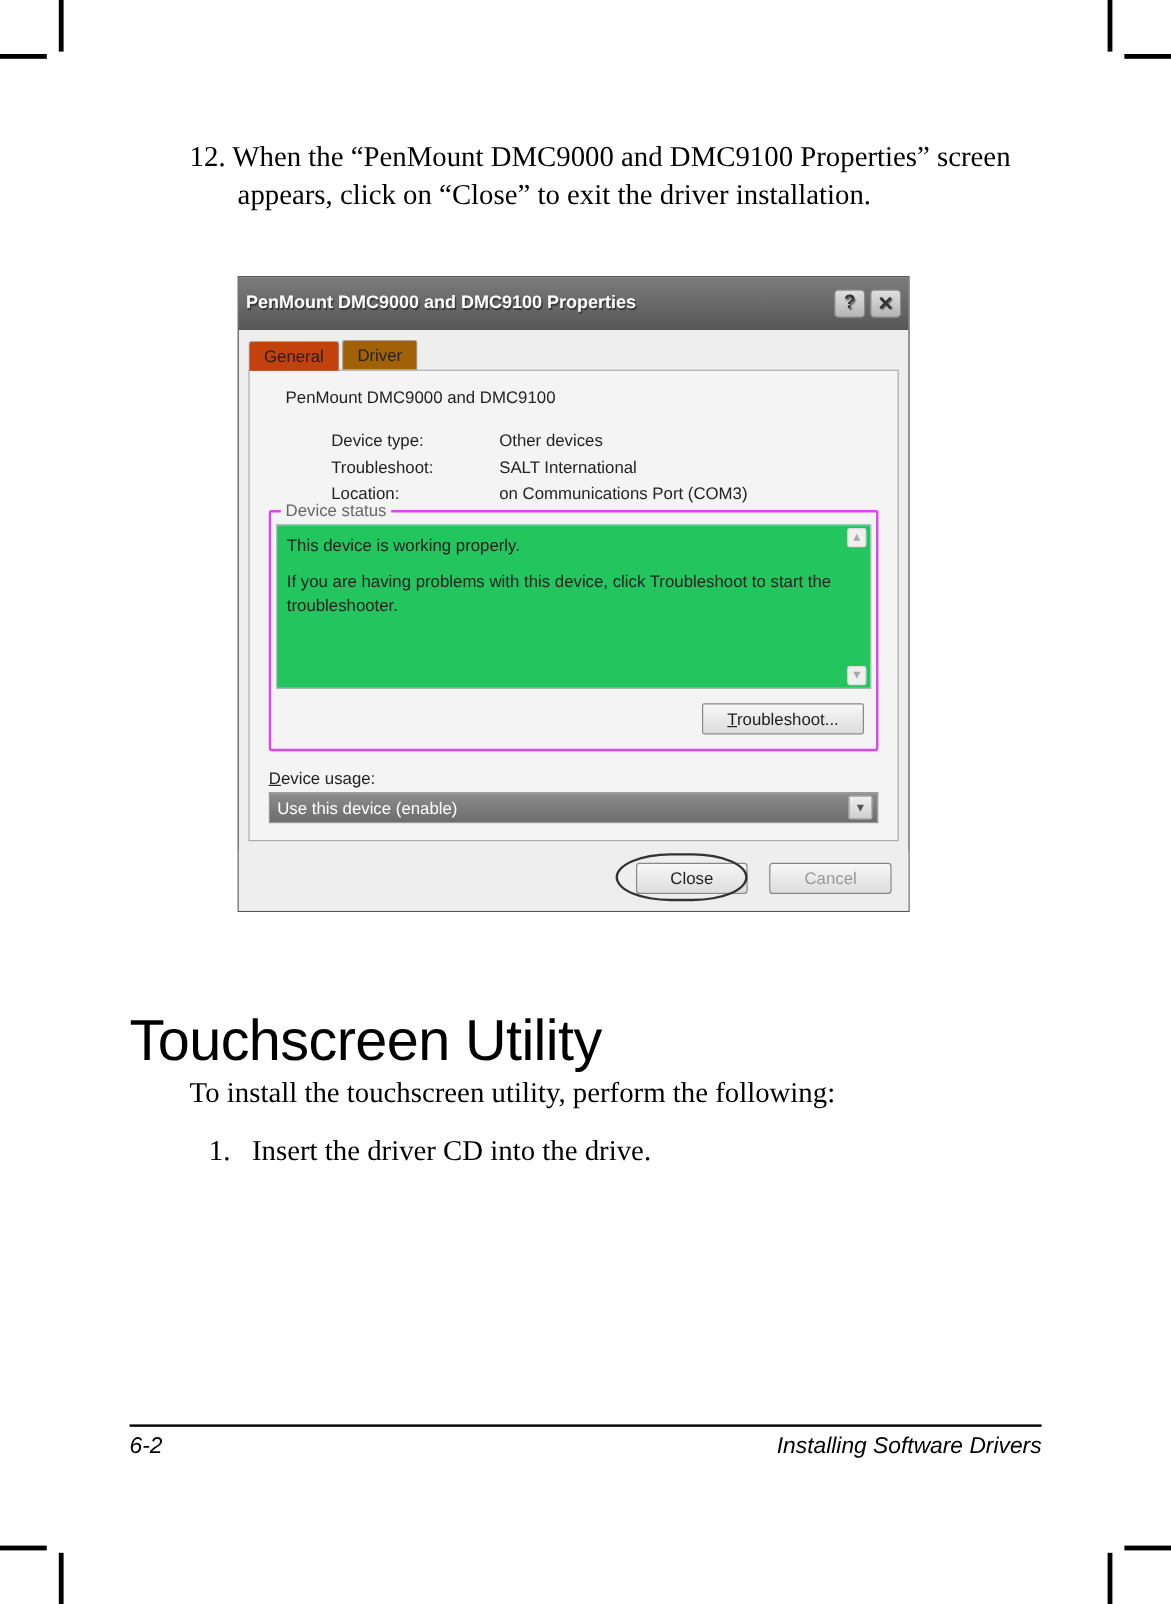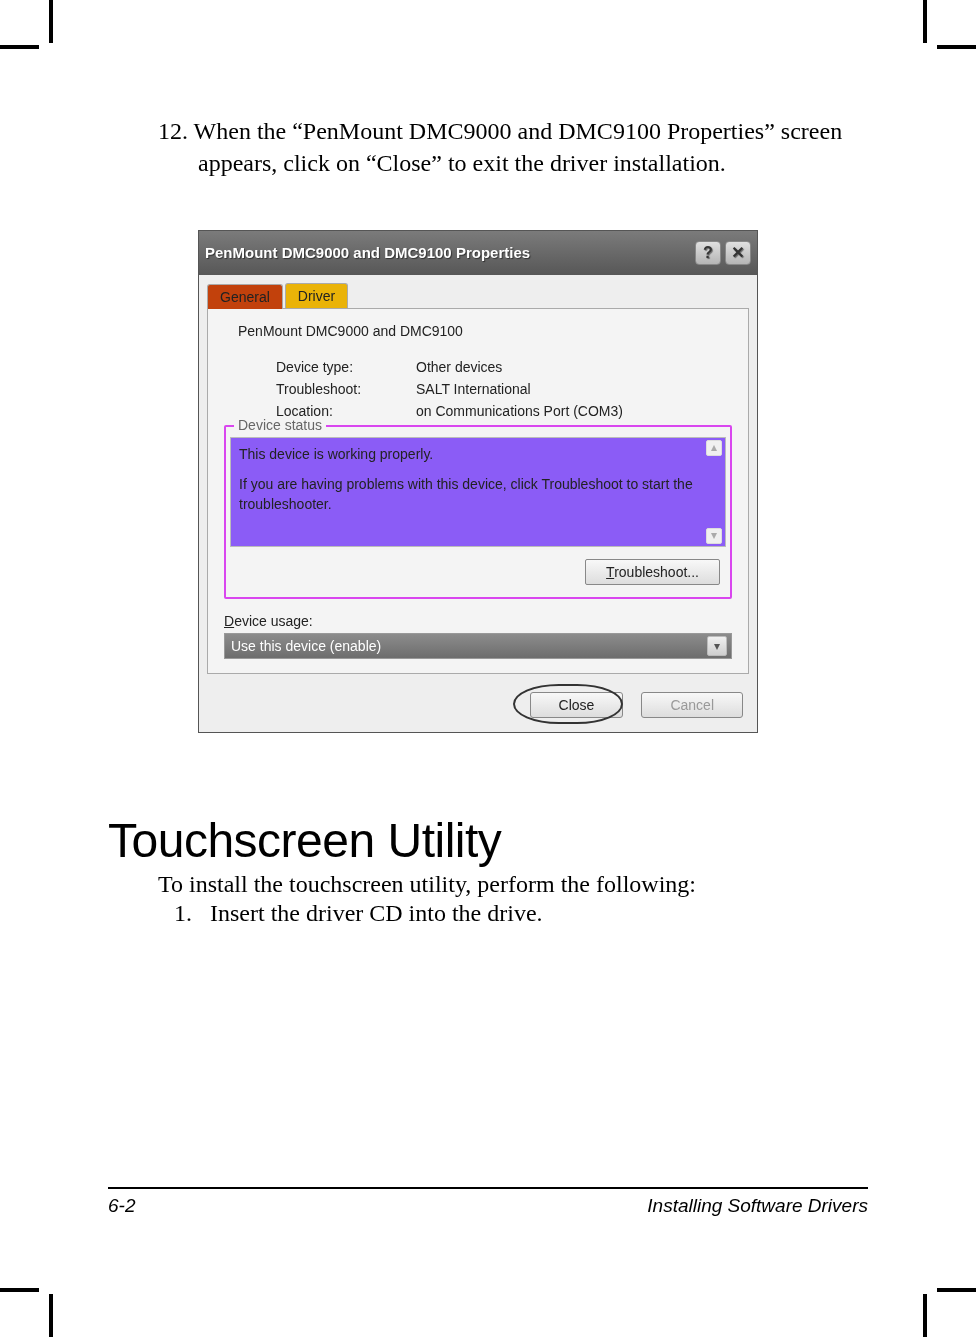--- a/index.html
+++ b/index.html
@@ -67,21 +67,21 @@
     color:#333;font-weight:bold;font-size:16px;
   }
   .tabs-row {
     display:flex;
     padding: 8px 8px 0 8px;
   }
   .tab {
     padding: 4px 12px 4px 12px;
     border:1px solid #aaa;
     border-bottom:none;
-    background:#eab308;
+    background:#a16207;
     margin-right:2px;
     border-radius:3px 3px 0 0;
     font-size:14px;
   }
   .tab.active { background:#c2410c; position:relative; top:1px;}
   .tab-body {
     margin: 0 8px 8px 8px;
     border:1px solid #aaa;
     background:#f4f4f4;
     padding: 14px 16px 14px 16px;
@@ -95,23 +95,23 @@
     margin-top:4px;
     padding:10px 4px 12px 4px;
     position:relative;
   }
   .fieldset-legend{
     position:absolute; top:-10px; left:8px;
     background:#f4f4f4; padding:0 4px;
     color:#666; font-size:14px;
   }
   .status-box{
-    background:#8b5cf6;
+    background:#22c55e;
     border:1px solid #bbb;
-    height:110px;
+    height:137px;
     padding:6px 24px 6px 8px;
     font-size:14px;
     line-height:1.45;
     position:relative;
   }
   .scroll-stub{position:absolute;right:2px;top:2px;bottom:2px;width:18px;
     display:flex;flex-direction:column;justify-content:space-between;align-items:center;
     color:#aaa;font-size:12px;}
   .scroll-stub span{border:1px solid #ddd;border-radius:2px;width:16px;height:16px;
     display:flex;align-items:center;justify-content:center;background:#f0f0f0;}
@@ -170,21 +170,21 @@
   .para{
     font-size:24px;
     margin-left:50px;
     line-height:1.35;
   }
   .num-list{
     font-size:24px;
     margin-left:50px;
     padding-left:44px;
     text-indent:-28px;
-    margin-top:0;
+    margin-top:20px;
   }
   .footer-bar{
     position:absolute;
     left:108px;right:108px;
     bottom:120px;
     border-top:2px solid #000;
     padding-top:6px;
     display:flex;justify-content:space-between;
     font-style:italic;
     font-size:19px;

